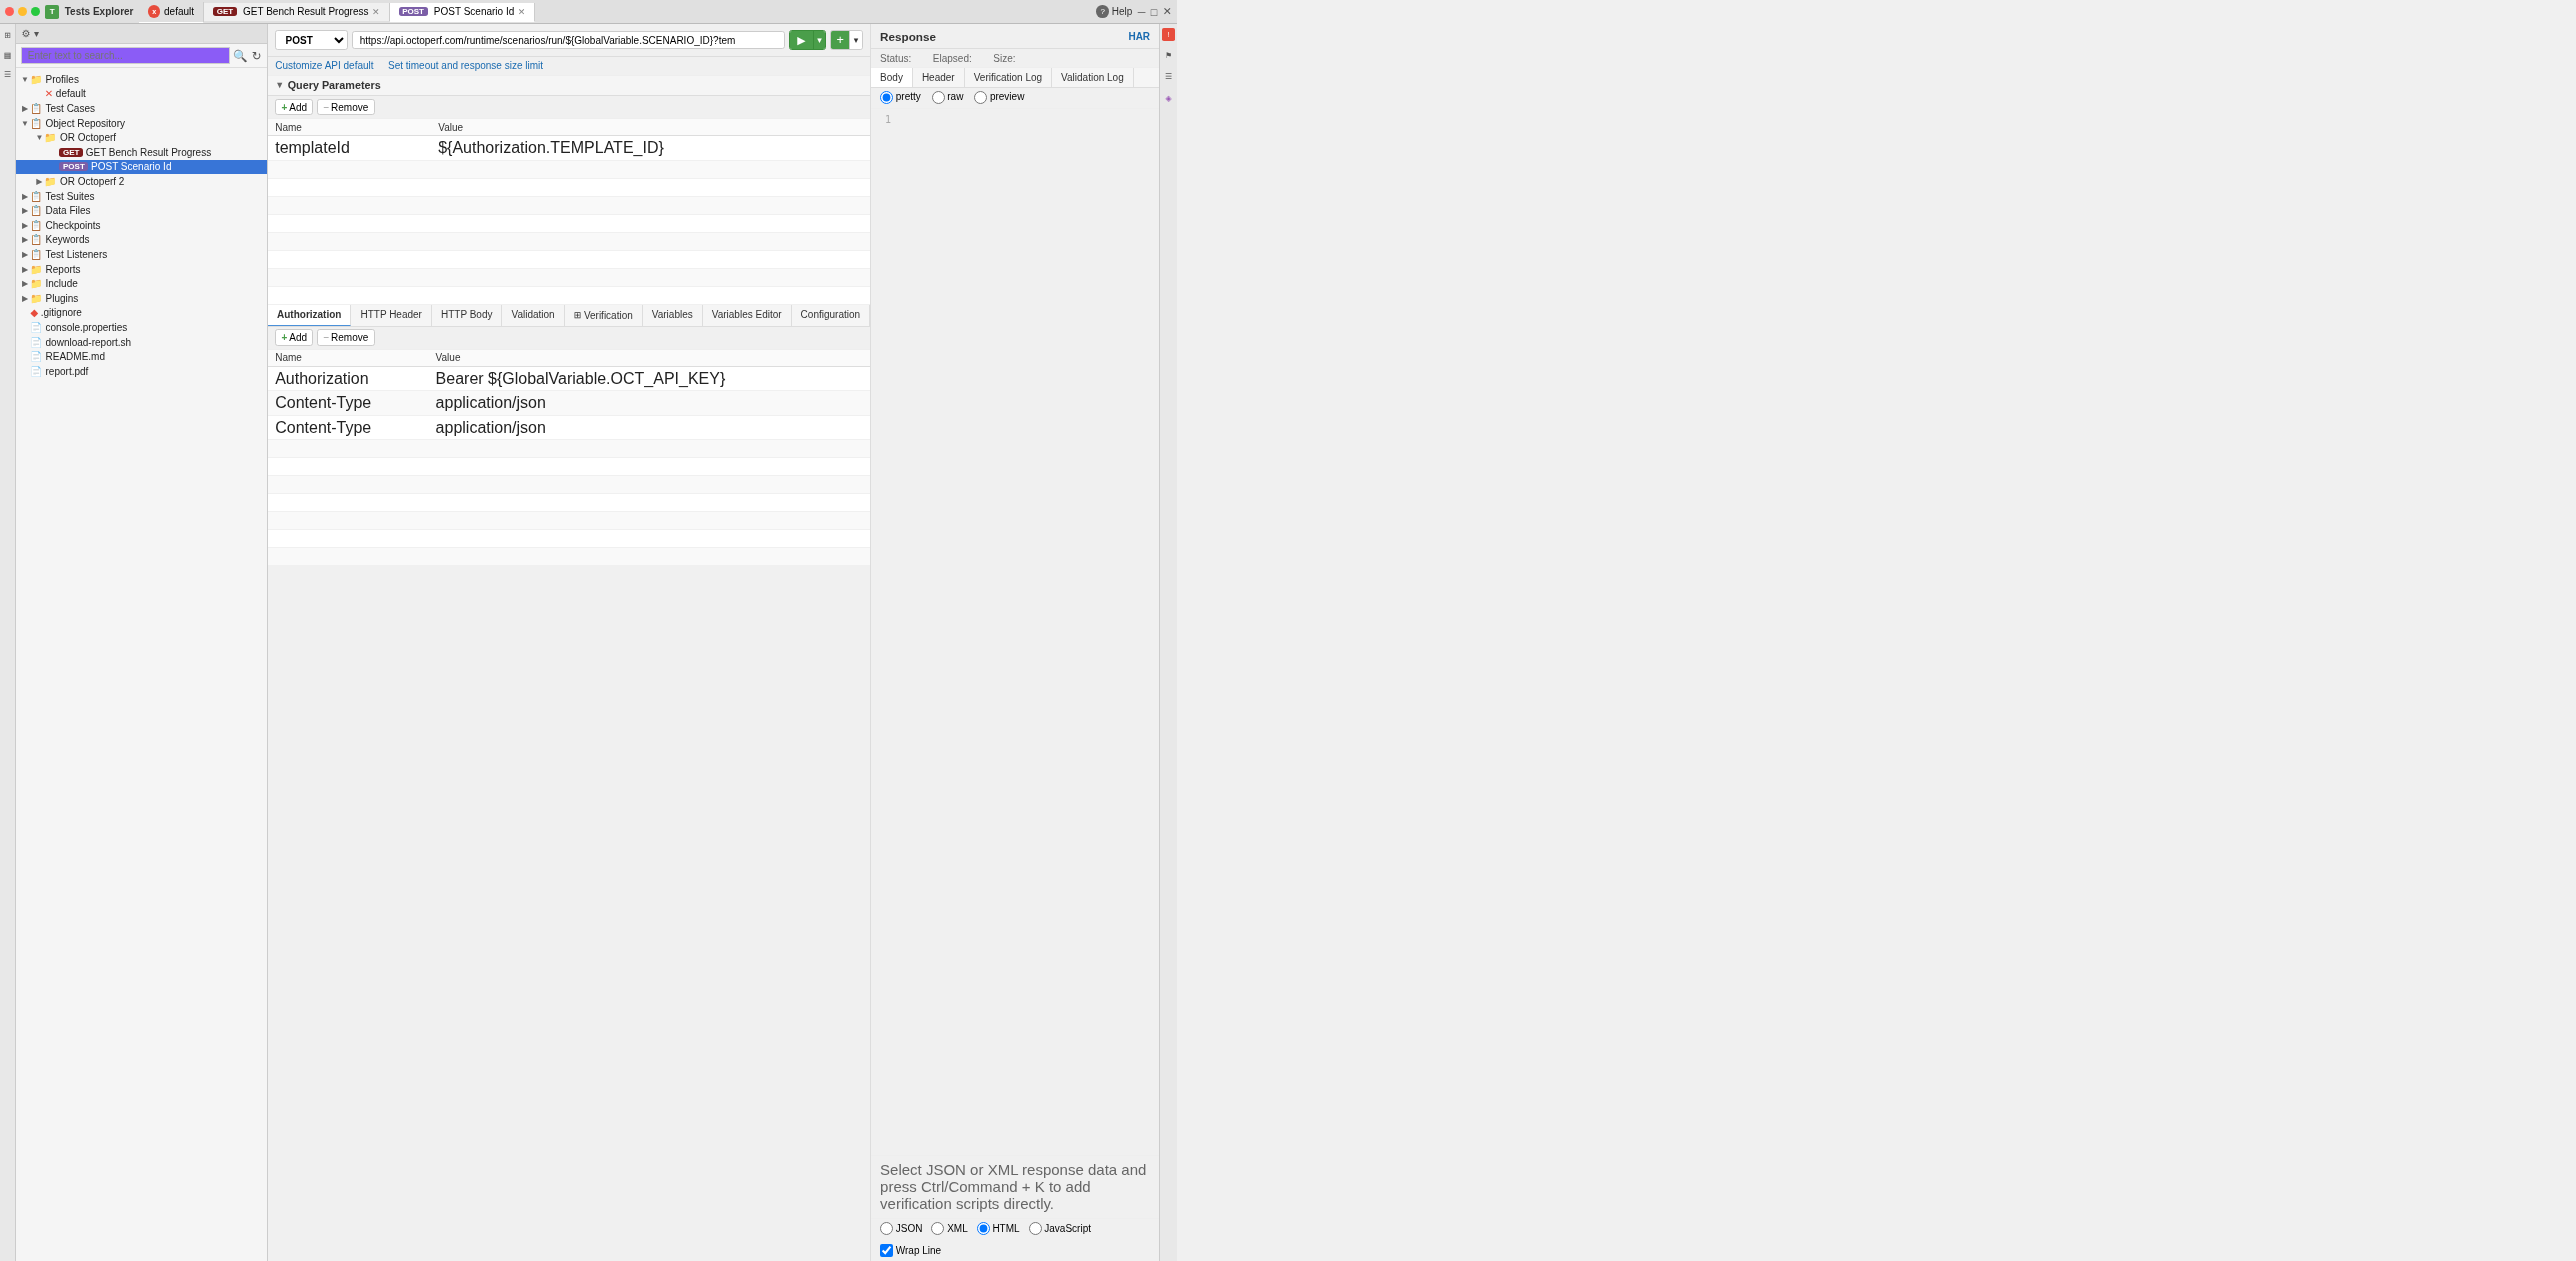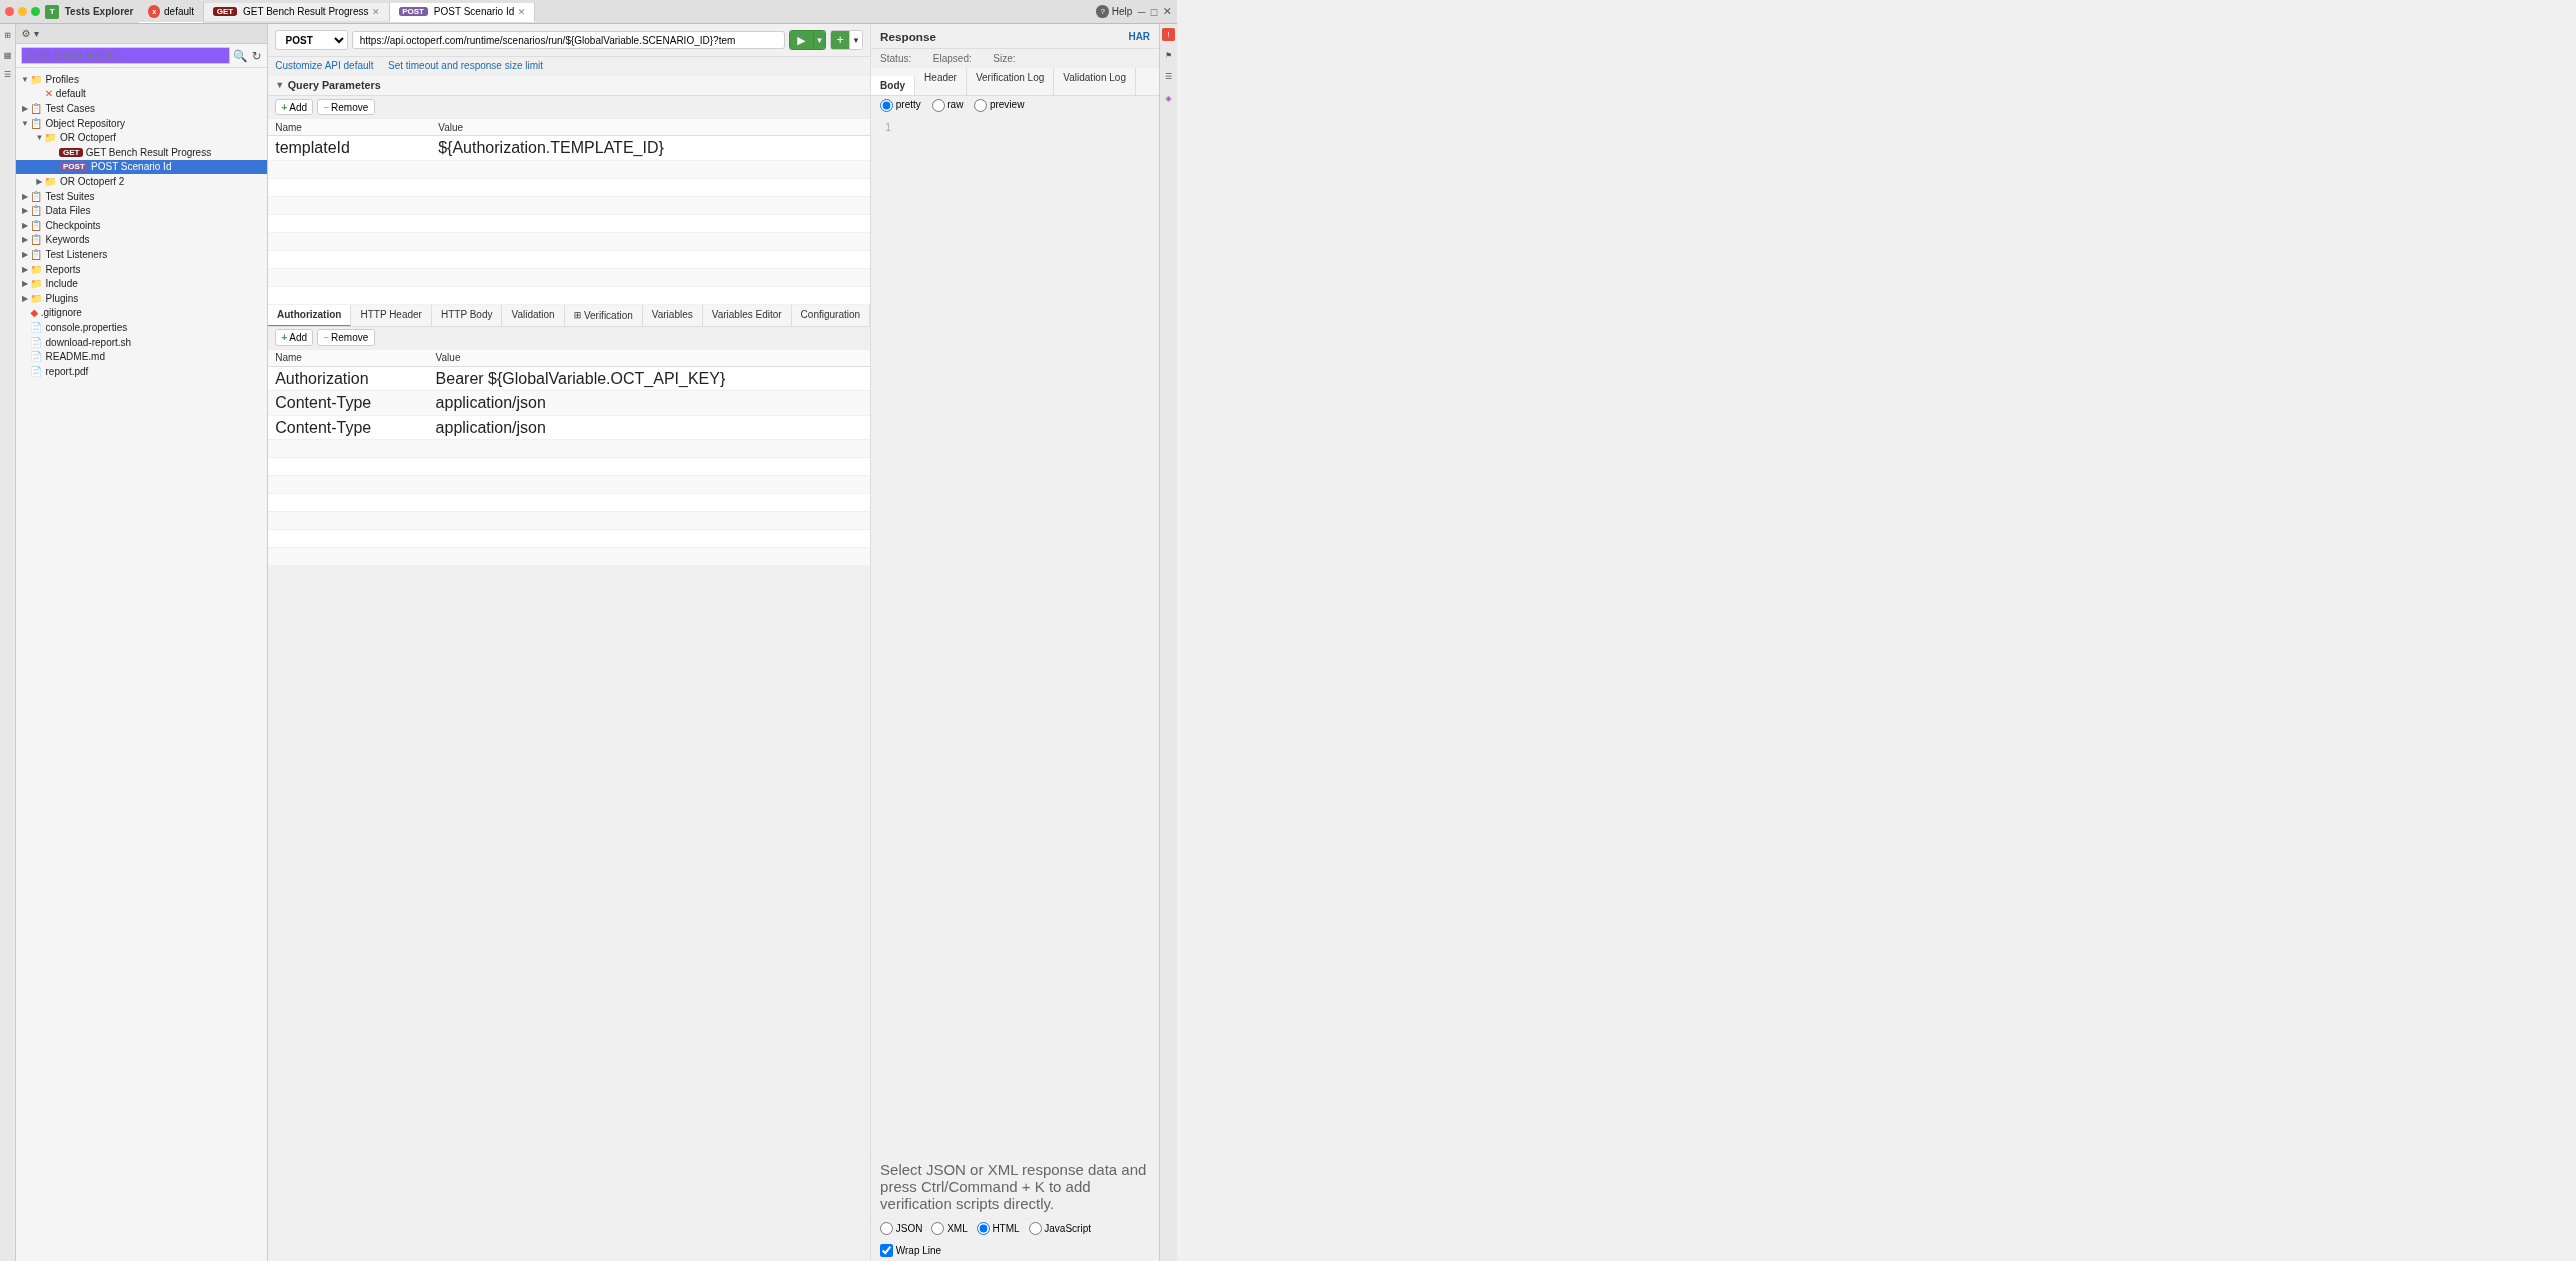--- a/index.html
+++ b/index.html
@@ -331,22 +331,21 @@
     .response-tab {
       padding: 3.6px 9px;
       font-size: 10px;
       cursor: pointer;
       border-right: 0.9px solid #ddd;
       color: #333;
     }
 
     .response-tab.active {
       background: white;
-      font-weight: bold;
-      margin-top: 8px;
+      font-weight: normal;
     }
 
     .response-radio-group {
       display: flex;
       align-items: center;
       gap: 10.8px;
       padding: 3.6px 9px;
       border-bottom: 0.9px solid #eee;
     }
 

